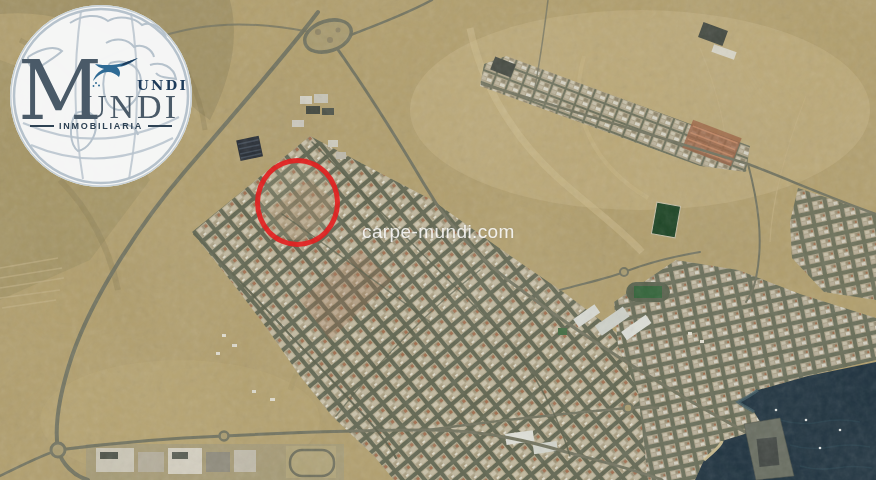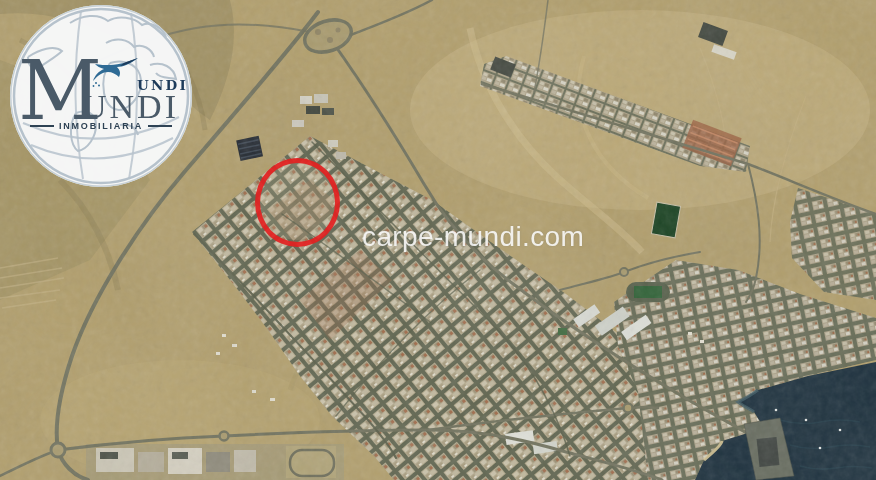--- a/index.html
+++ b/index.html
@@ -5,21 +5,21 @@
   html,body{margin:0;padding:0;background:#222;}
   .stage{position:relative;width:876px;height:480px;overflow:hidden;
          font-family:"Liberation Sans",sans-serif;background:#b19e6b;}
   .stage svg.map{position:absolute;left:0;top:0;}
 
   
   .marker{position:absolute;border:5px solid var(--marker,#e32121);border-radius:50%;
           box-sizing:border-box;opacity:.92;}
 
   
-  .watermark{position:absolute;left:362px;top:221px;font-size:28px;letter-spacing:.4px;
+  .watermark{position:absolute;left:362px;top:221px;font-size:19px;letter-spacing:.4px;
              color:var(--wm,rgba(255,255,255,.85));text-shadow:0 0 2px rgba(120,120,110,.35);
              font-family:"Liberation Sans",sans-serif;white-space:nowrap;}
 
   
   .logo{position:absolute;left:10px;top:5px;width:182px;height:182px;}
   .logo .disc{position:absolute;inset:0;border-radius:50%;
               background:var(--disc,#f8f9fa);opacity:.97;
               box-shadow:inset 0 0 0 1.5px #c9d3da;}
   .logo svg.globe{position:absolute;inset:0;}
   .logo svg.eagle{position:absolute;left:80px;top:50px;width:50px;height:36px;}

